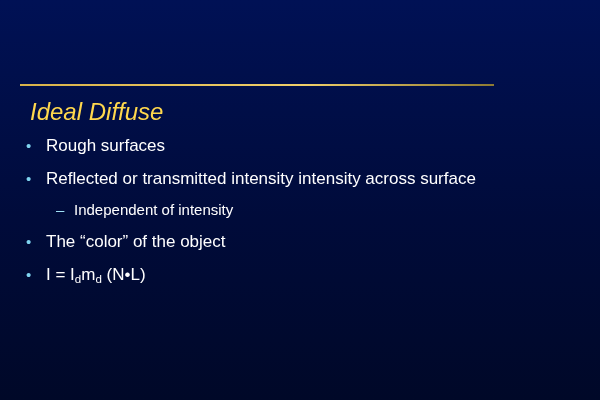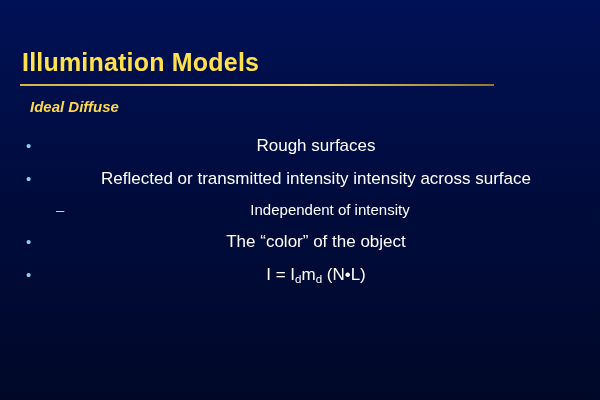--- a/index.html
+++ b/index.html
@@ -48,22 +48,22 @@
     top: 84px;
     width: 474px;
     height: 2px;
     background: linear-gradient(90deg, #d8b24a 0%, #f0cf6a 60%, #8d7a33 100%);
   }
   
   .subtitle {
     position: absolute;
     left: 30px;
     top: 98px;
-    font-size: 15px;
-    font-weight: bold;
+    font-size: 24px;
+    font-weight: normal;
     font-style: italic;
     color: #ffd84d;
   }
   
   .bullets {
     position: absolute;
     left: 26px;
     top: 136px;
     right: 14px;
   }
@@ -94,36 +94,34 @@
   }
   .bullet.lvl2 .marker {
     width: 18px;
     font-size: 15px;
     color: #9fe0f5;
     padding-top: 1px;
   }
   .bullet .txt {
     flex: 1 1 auto;
     line-height: 1.15;
-    text-align: center;
   }
   sub {
     font-size: 0.68em;
     vertical-align: baseline;
     position: relative;
     top: 0.3em;
   }
 </style>
 </head>
 <body>
 
 <div class="slide">
 
 
-  <div class="title">Illumination Models</div>
   <div class="title-rule"></div>
   <div class="subtitle">Ideal Diffuse</div>
 
   <div class="bullets">
 
     <div class="bullet lvl1">
       <span class="marker">•</span>
       <span class="txt">Rough surfaces</span>
     </div>
 

